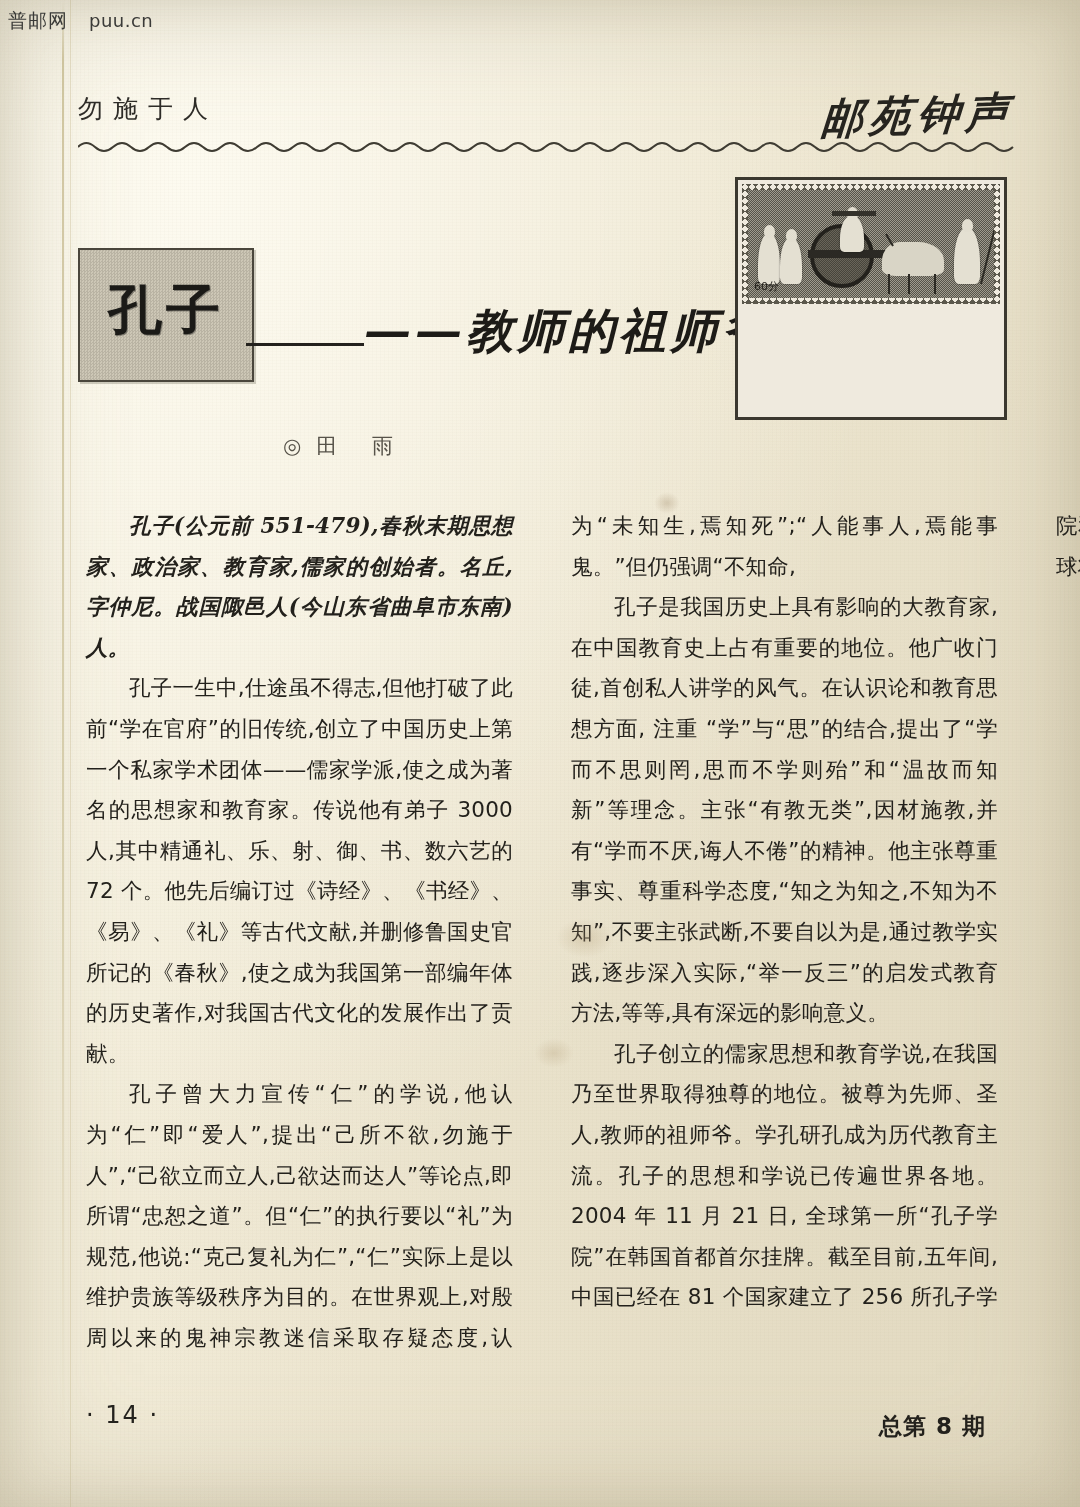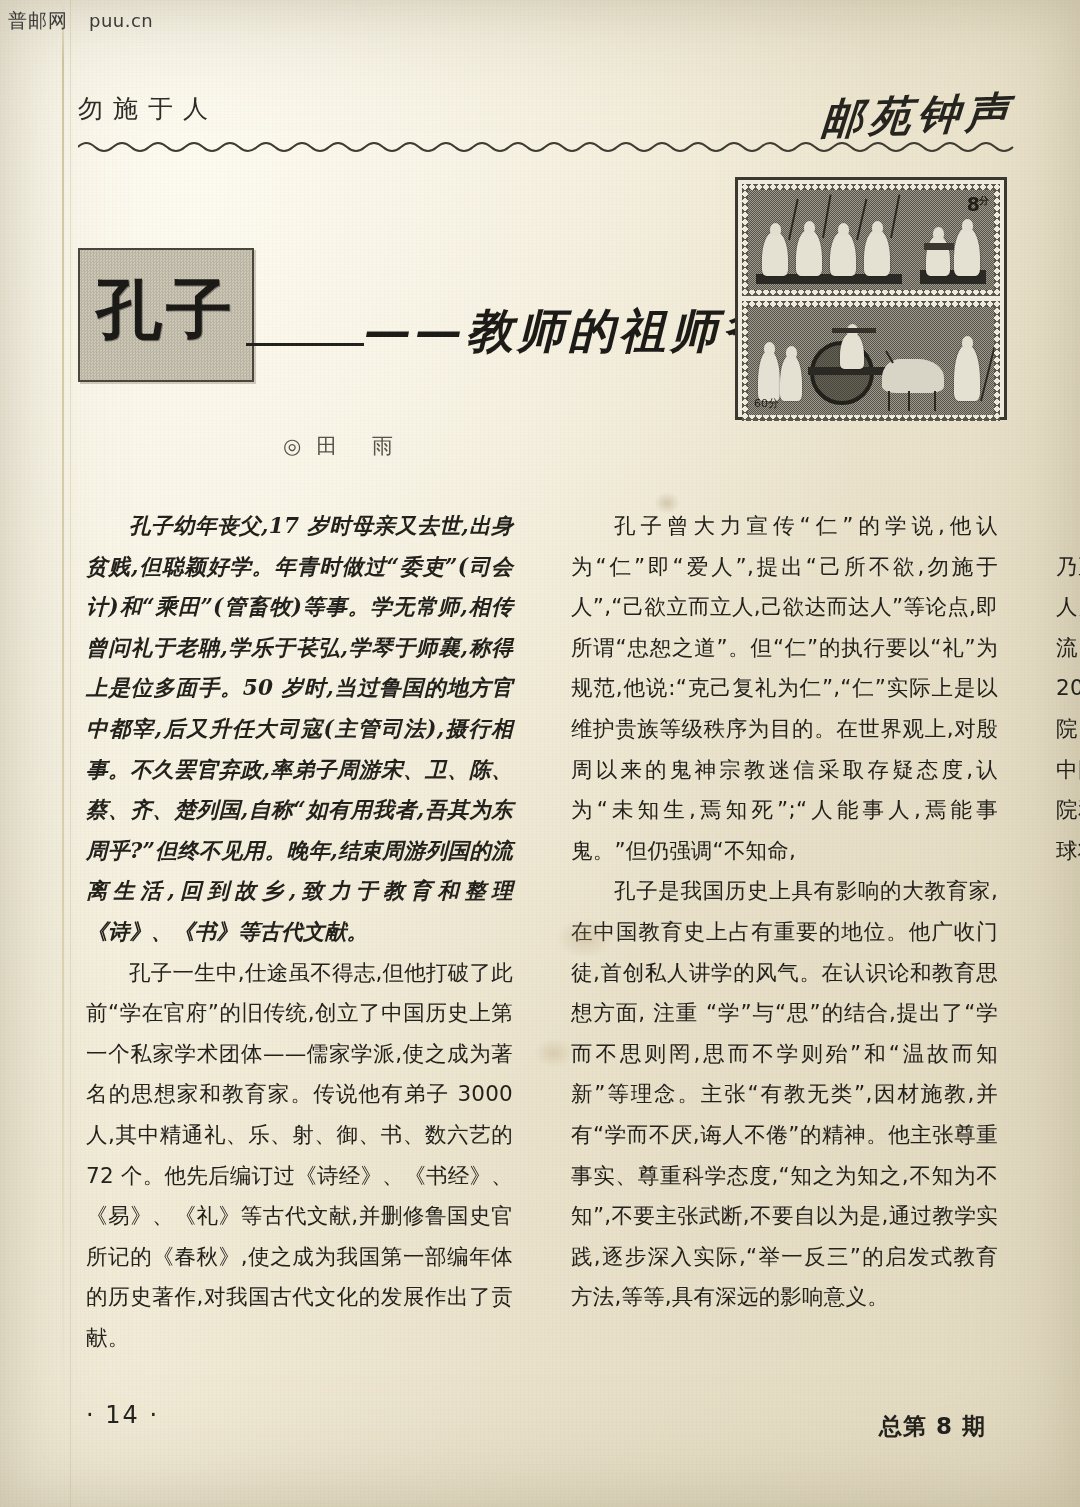--- a/index.html
+++ b/index.html
@@ -125,21 +125,21 @@
       repeating-conic-gradient(#b9b3a3 0% 25%, #cdc7b6 0% 50%);
     background-size: 3px 3px;
     background-color: #c4beae;
     box-shadow: 2px 2px 0 rgba(90,85,70,0.28);
   }
   #title-key-text {
     position: absolute;
     left: 4px; top: 16px;
     width: 168px;
     text-align: center;
-    font-size: 66px;
+    font-size: 54px;
     line-height: 92px;
     letter-spacing: 4px;
     color: #1b1a17;
     font-family: "DejaVu Sans", "Liberation Sans", sans-serif;
     font-weight: bold;
     text-shadow: 1px 1px 0 rgba(0,0,0,0.35);
     white-space: nowrap;
   }
   #title-dash {
     position: absolute;
@@ -354,42 +354,20 @@
     <div id="title-dash"></div>
     <div id="title-sub">——教师的祖师爷</div>
   </div>
 
   <div id="byline">
     <span class="mark">◎</span><span class="name">田 雨</span>
   </div>
 
   <div id="stamps">
 
-    <div class="stamp stamp-1">
-      <div class="stamp-img">
-
-        <div class="plinth" style="left:8px; width:146px;"></div>
-        <div class="fig" style="left:14px; width:26px; height:44px;"></div>
-        <div class="rod" style="left:40px; bottom:50px; height:42px; transform:rotate(12deg);"></div>
-        <div class="fig" style="left:48px; width:26px; height:46px;"></div>
-        <div class="rod" style="left:74px; bottom:52px; height:44px; transform:rotate(10deg);"></div>
-        <div class="fig" style="left:82px; width:26px; height:44px;"></div>
-        <div class="rod" style="left:108px; bottom:50px; height:42px; transform:rotate(13deg);"></div>
-        <div class="fig" style="left:116px; width:26px; height:46px;"></div>
-        <div class="rod" style="left:142px; bottom:52px; height:44px; transform:rotate(11deg);"></div>
-
-        <div class="plinth" style="left:172px; width:66px; height:14px;"></div>
-        <div class="fig" style="left:178px; width:24px; height:40px; bottom:14px;"></div>
-        <div class="fig" style="left:206px; width:26px; height:48px; bottom:14px;"></div>
-        <div class="plinth" style="left:176px; width:30px; height:7px; bottom:40px; background:#3a3830;"></div>
-        <div class="stamp-denom">
-          <span>8</span><span class="unit">分</span>
-        </div>
-      </div>
-    </div>
 
     <div class="stamp stamp-2">
       <div class="stamp-img">
 
         <div class="fig" style="left:10px; width:22px; height:50px;"></div>
         <div class="fig" style="left:32px; width:22px; height:46px;"></div>
 
         <div class="cart-wheel" style="left:62px; bottom:10px; width:56px; height:56px;"></div>
         <div class="plinth" style="left:60px; width:90px; height:8px; bottom:40px;"></div>
         <div class="rod" style="left:100px; bottom:46px; height:34px; width:3px;"></div>
@@ -406,21 +384,21 @@
         <div class="rod" style="left:232px; bottom:14px; height:56px; transform:rotate(14deg);"></div>
         <div class="stamp-face">
           <span>60</span><span>分</span>
         </div>
       </div>
     </div>
 
   </div>
 
   <div id="body">
-    <p class="lead">孔子幼年丧父,17 岁时母亲又去世,出身贫贱,但聪颖好学。年青时做过“委吏”(司会计)和“乘田”(管畜牧)等事。学无常师,相传曾问礼于老聃,学乐于苌弘,学琴于师襄,称得上是位多面手。50 岁时,当过鲁国的地方官中都宰,后又升任大司寇(主管司法),摄行相事。不久罢官弃政,率弟子周游宋、卫、陈、蔡、齐、楚列国,自称“如有用我者,吾其为东周乎?”但终不见用。晚年,结束周游列国的流离生活,回到故乡,致力于教育和整理《诗》、《书》等古代文献。</p>
+    <p class="lead">孔子(公元前 551-479),春秋末期思想家、政治家、教育家,儒家的创始者。名丘,字仲尼。战国陬邑人(今山东省曲阜市东南)人。</p>
     <p>孔子一生中,仕途虽不得志,但他打破了此前“学在官府”的旧传统,创立了中国历史上第一个私家学术团体——儒家学派,使之成为著名的思想家和教育家。传说他有弟子 3000 人,其中精通礼、乐、射、御、书、数六艺的 72 个。他先后编订过《诗经》、《书经》、《易》、《礼》等古代文献,并删修鲁国史官所记的《春秋》,使之成为我国第一部编年体的历史著作,对我国古代文化的发展作出了贡献。</p>
     <p>孔子曾大力宣传“仁”的学说,他认为“仁”即“爱人”,提出“己所不欲,勿施于人”,“己欲立而立人,己欲达而达人”等论点,即所谓“忠恕之道”。但“仁”的执行要以“礼”为规范,他说:“克己复礼为仁”,“仁”实际上是以维护贵族等级秩序为目的。在世界观上,对殷周以来的鬼神宗教迷信采取存疑态度,认为“未知生,焉知死”;“人能事人,焉能事鬼。”但仍强调“不知命,</p>
     <p>孔子是我国历史上具有影响的大教育家,在中国教育史上占有重要的地位。他广收门徒,首创私人讲学的风气。在认识论和教育思想方面, 注重 “学”与“思”的结合,提出了“学而不思则罔,思而不学则殆”和“温故而知新”等理念。主张“有教无类”,因材施教,并有“学而不厌,诲人不倦”的精神。他主张尊重事实、尊重科学态度,“知之为知之,不知为不知”,不要主张武断,不要自以为是,通过教学实践,逐步深入实际,“举一反三”的启发式教育方法,等等,具有深远的影响意义。</p>
     <p>孔子创立的儒家思想和教育学说,在我国乃至世界取得独尊的地位。被尊为先师、圣人,教师的祖师爷。学孔研孔成为历代教育主流。孔子的思想和学说已传遍世界各地。2004 年 11 月 21 日, 全球第一所“孔子学院”在韩国首都首尔挂牌。截至目前,五年间,中国已经在 81 个国家建立了 256 所孔子学院和 58 个孔子课堂。预计到 2010 年底,全球将建成 500 所孔子学院和孔子课堂。</p>
 
   </div>
 
   <div id="footer">
     <div id="page-number">· 14 ·</div>
     <div id="issue">总第 8 期</div>

